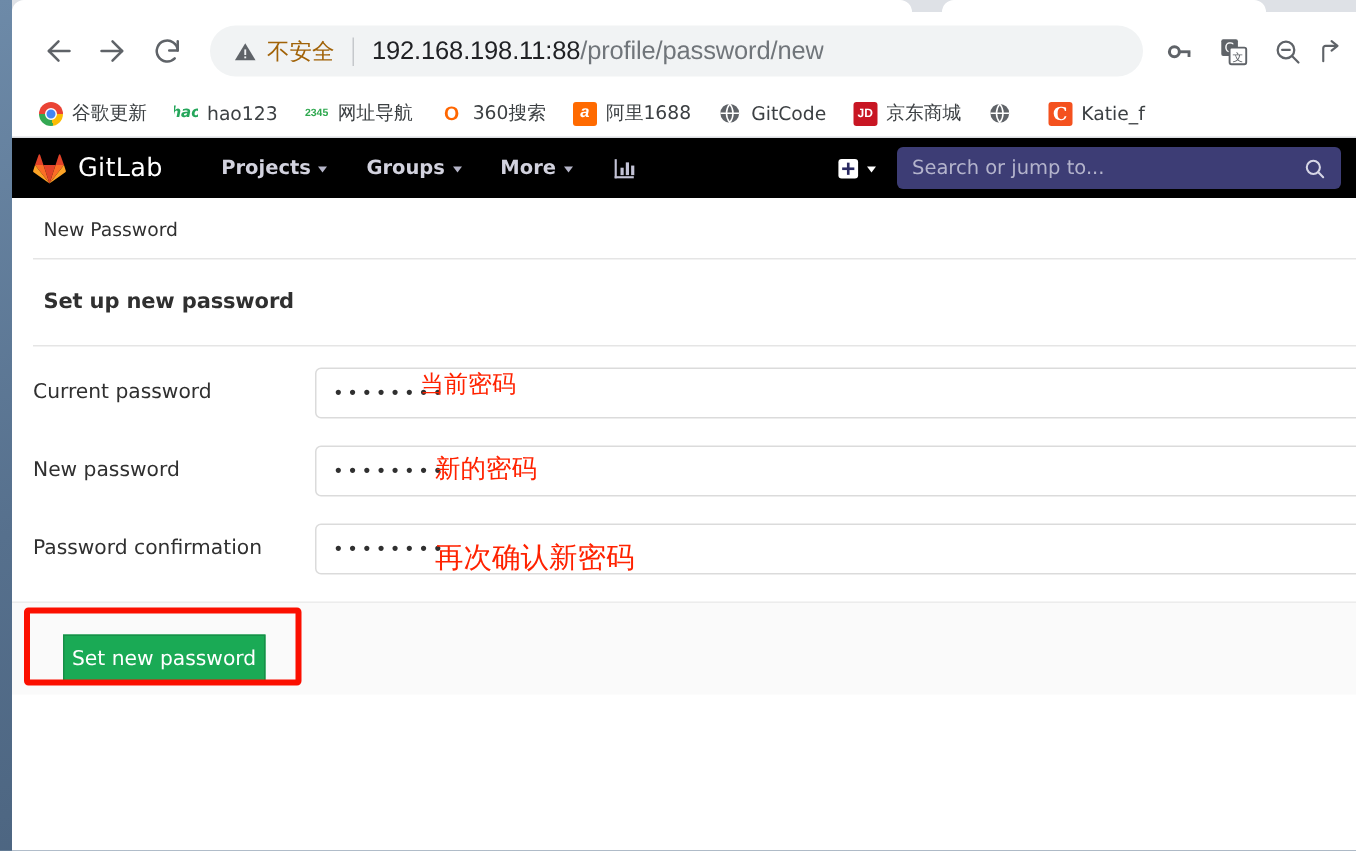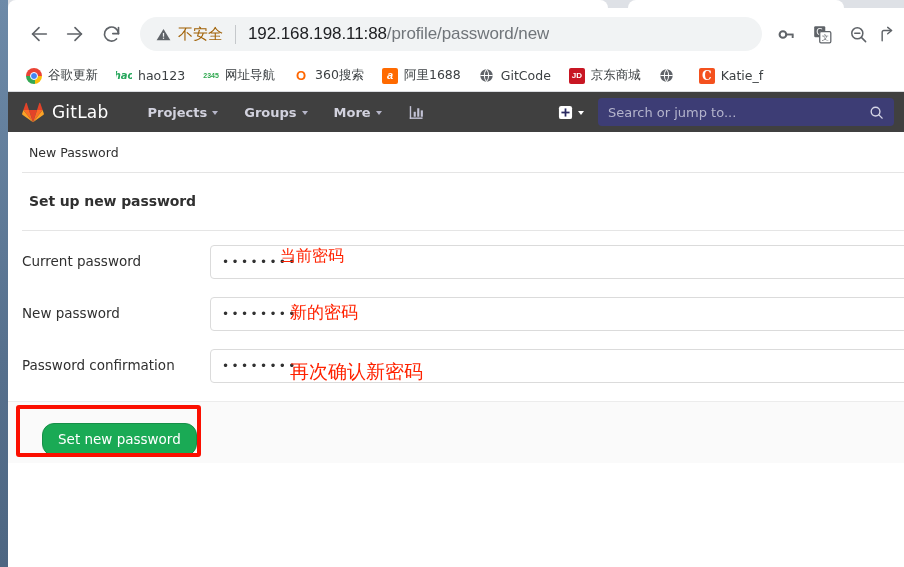--- a/index.html
+++ b/index.html
@@ -166,21 +166,21 @@
   .fav-2345 { background: #ffffff; color: #2fa84f; font-size: 7px; }
   .fav-360 { background: #ffffff; color: #f60; font-size: 13px; font-weight: 900; }
   .fav-ali { background: #ff6a00; color: #fff; font-size: 11px; font-style: italic; }
   .fav-globe { background: #ffffff; color: #5f6368; }
   .fav-jd { background: #c81623; color: #fff; font-size: 8px; }
   .fav-katie { background: #f4511e; color: #fff; font-size: 12px; font-family: "DejaVu Serif", serif; }
 
   
   .gl-nav {
     height: 40px;
-    background: #404040;
+    background: #000000;
     display: flex;
     align-items: center;
     padding: 0 10px 0 14px;
     gap: 0;
   }
   .gl-brand {
     display: flex; align-items: center; gap: 8px;
     margin-right: 26px;
     flex: 0 0 auto;
   }
@@ -326,23 +326,23 @@
     background: #fafafa;
     height: 62px;
     display: flex;
     align-items: center;
     position: relative;
   }
   .setbtn {
     background: #1aaa55;
     color: #ffffff;
     border: 1px solid #168f48;
-    border-radius: 12px;
+    border-radius: 0;
     font-size: 13.5px;
-    padding: 9px 15px;
+    padding: 9px 5px;
     line-height: 1;
     margin-left: 20px;
     font-family: "DejaVu Sans", sans-serif;
     cursor: pointer;
   }
   
   .redbox {
     position: absolute;
     left: 8px;
     top: 3px;

